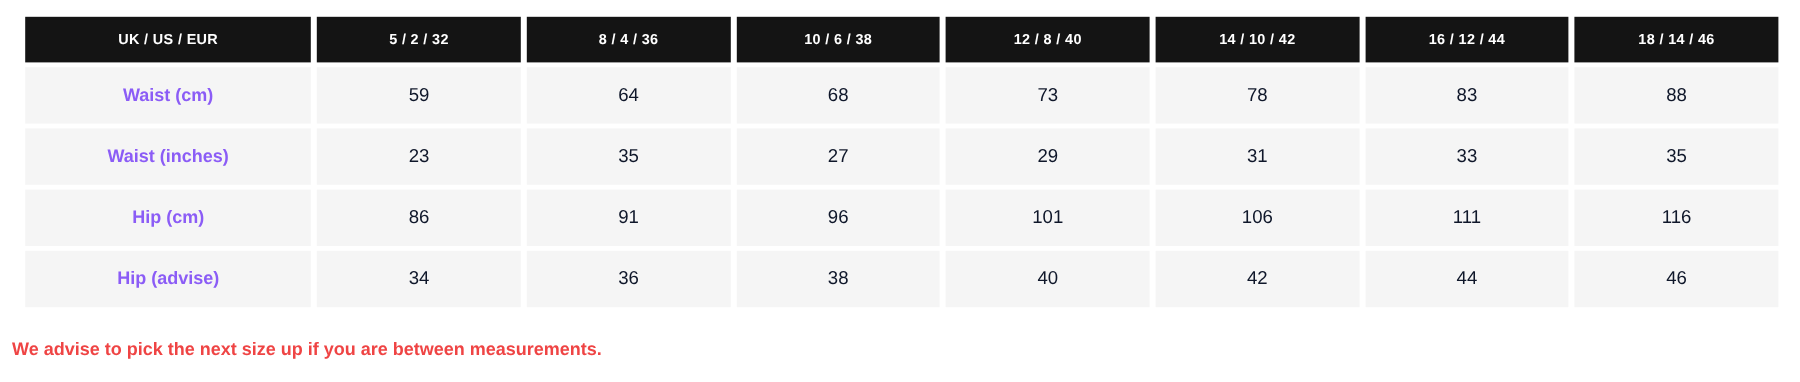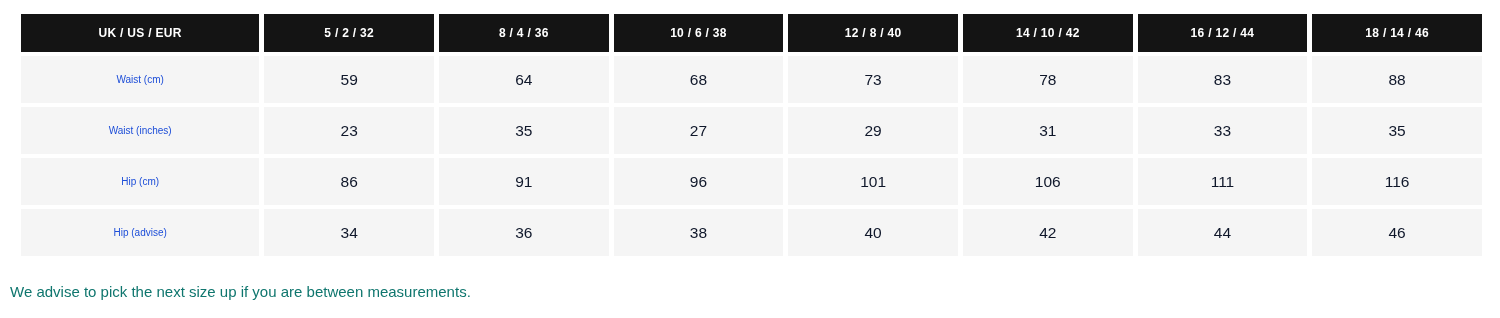--- a/index.html
+++ b/index.html
@@ -50,38 +50,38 @@
   tbody td {
     background: #f5f5f5;
     height: 47px;
     padding: 0 4px;
     text-align: center;
     vertical-align: middle;
     white-space: nowrap;
   }
 
   tbody td.row-label {
-    color: #1d4ed8;
-    font-size: 10px;
-    font-weight: normal;
+    color: #8b5cf6;
+    font-size: 15px;
+    font-weight: bold;
   }
 
   tbody td.value-cell {
     color: #0f172a;
     font-size: 15.5px;
     font-weight: normal;
   }
 
   .footnote {
     position: absolute;
     left: 10px;
     top: 283px;
     font-size: 15px;
-    color: #0f766e;
-    font-weight: normal;
+    color: #ef4444;
+    font-weight: bold;
     white-space: nowrap;
   }
 </style>
 </head>
 <body>
 
 <div class="page">
 
   <table class="size-table">
     <colgroup>

